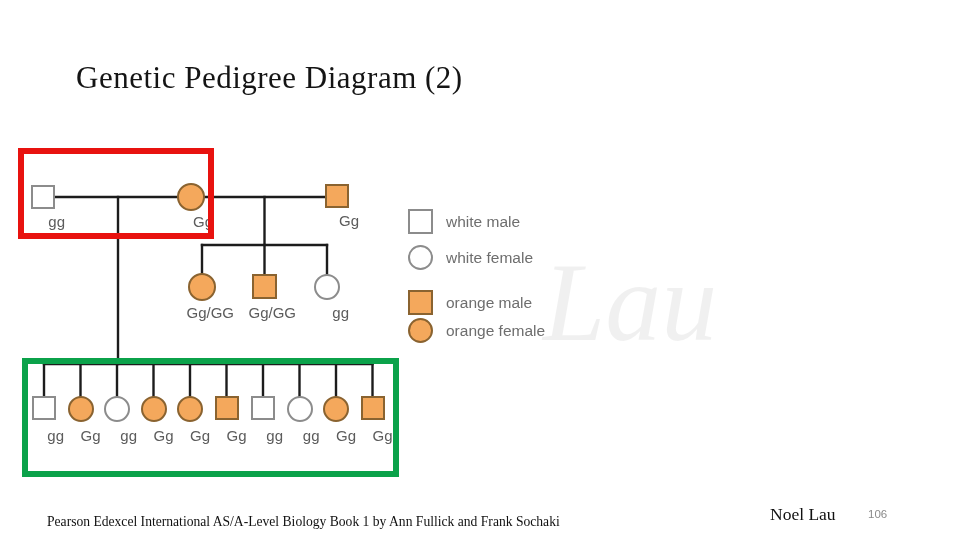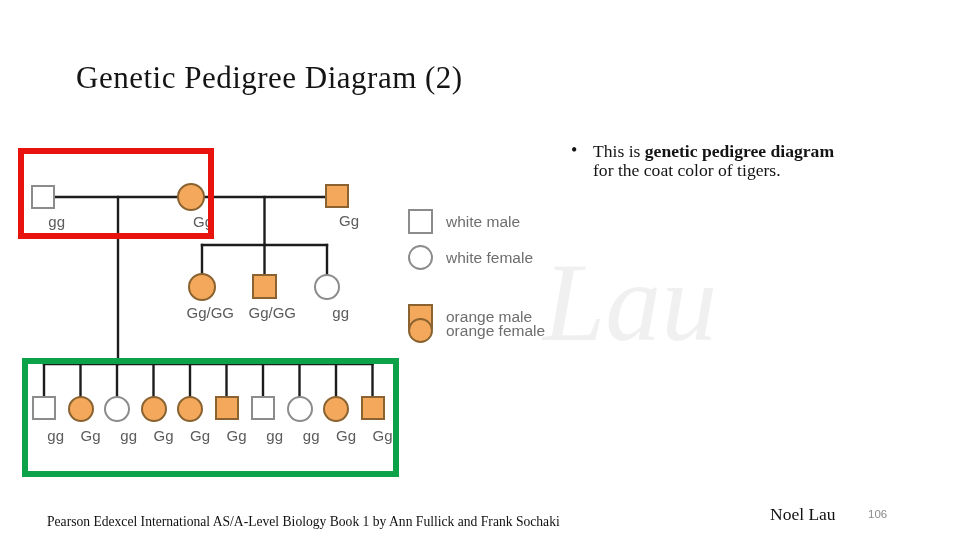--- a/index.html
+++ b/index.html
@@ -127,29 +127,27 @@
 <div class="hl-box hl-green"></div>
 
 <div class="legend-row" style="left:408px;top:209px;">
   <span class="legend-sym square"></span>
   <span class="legend-label">white male</span>
 </div>
 <div class="legend-row" style="left:408px;top:245px;">
   <span class="legend-sym circle"></span>
   <span class="legend-label">white female</span>
 </div>
-<div class="legend-row" style="left:408px;top:304px;">
+<div class="legend-row" style="left:408px;top:290px;">
   <span class="legend-sym square orange"></span>
   <span class="legend-label">orange male</span>
 </div>
 <div class="legend-row" style="left:408px;top:318px;">
   <span class="legend-sym circle orange"></span>
   <span class="legend-label">orange female</span>
 </div>
 
 <div class="bullets">
-  <div class="bullet"><span>This is </span><b>genetic pedigree diagram</b><span>
-for the coat color of tigers.</span></div>
 </div>
 
 <div class="citation">Pearson Edexcel International AS/A-Level Biology Book 1 by Ann Fullick and Frank Sochaki</div>
 <div class="author">Noel Lau</div>
 <div class="page-num">106</div>
 
 </body></html>

